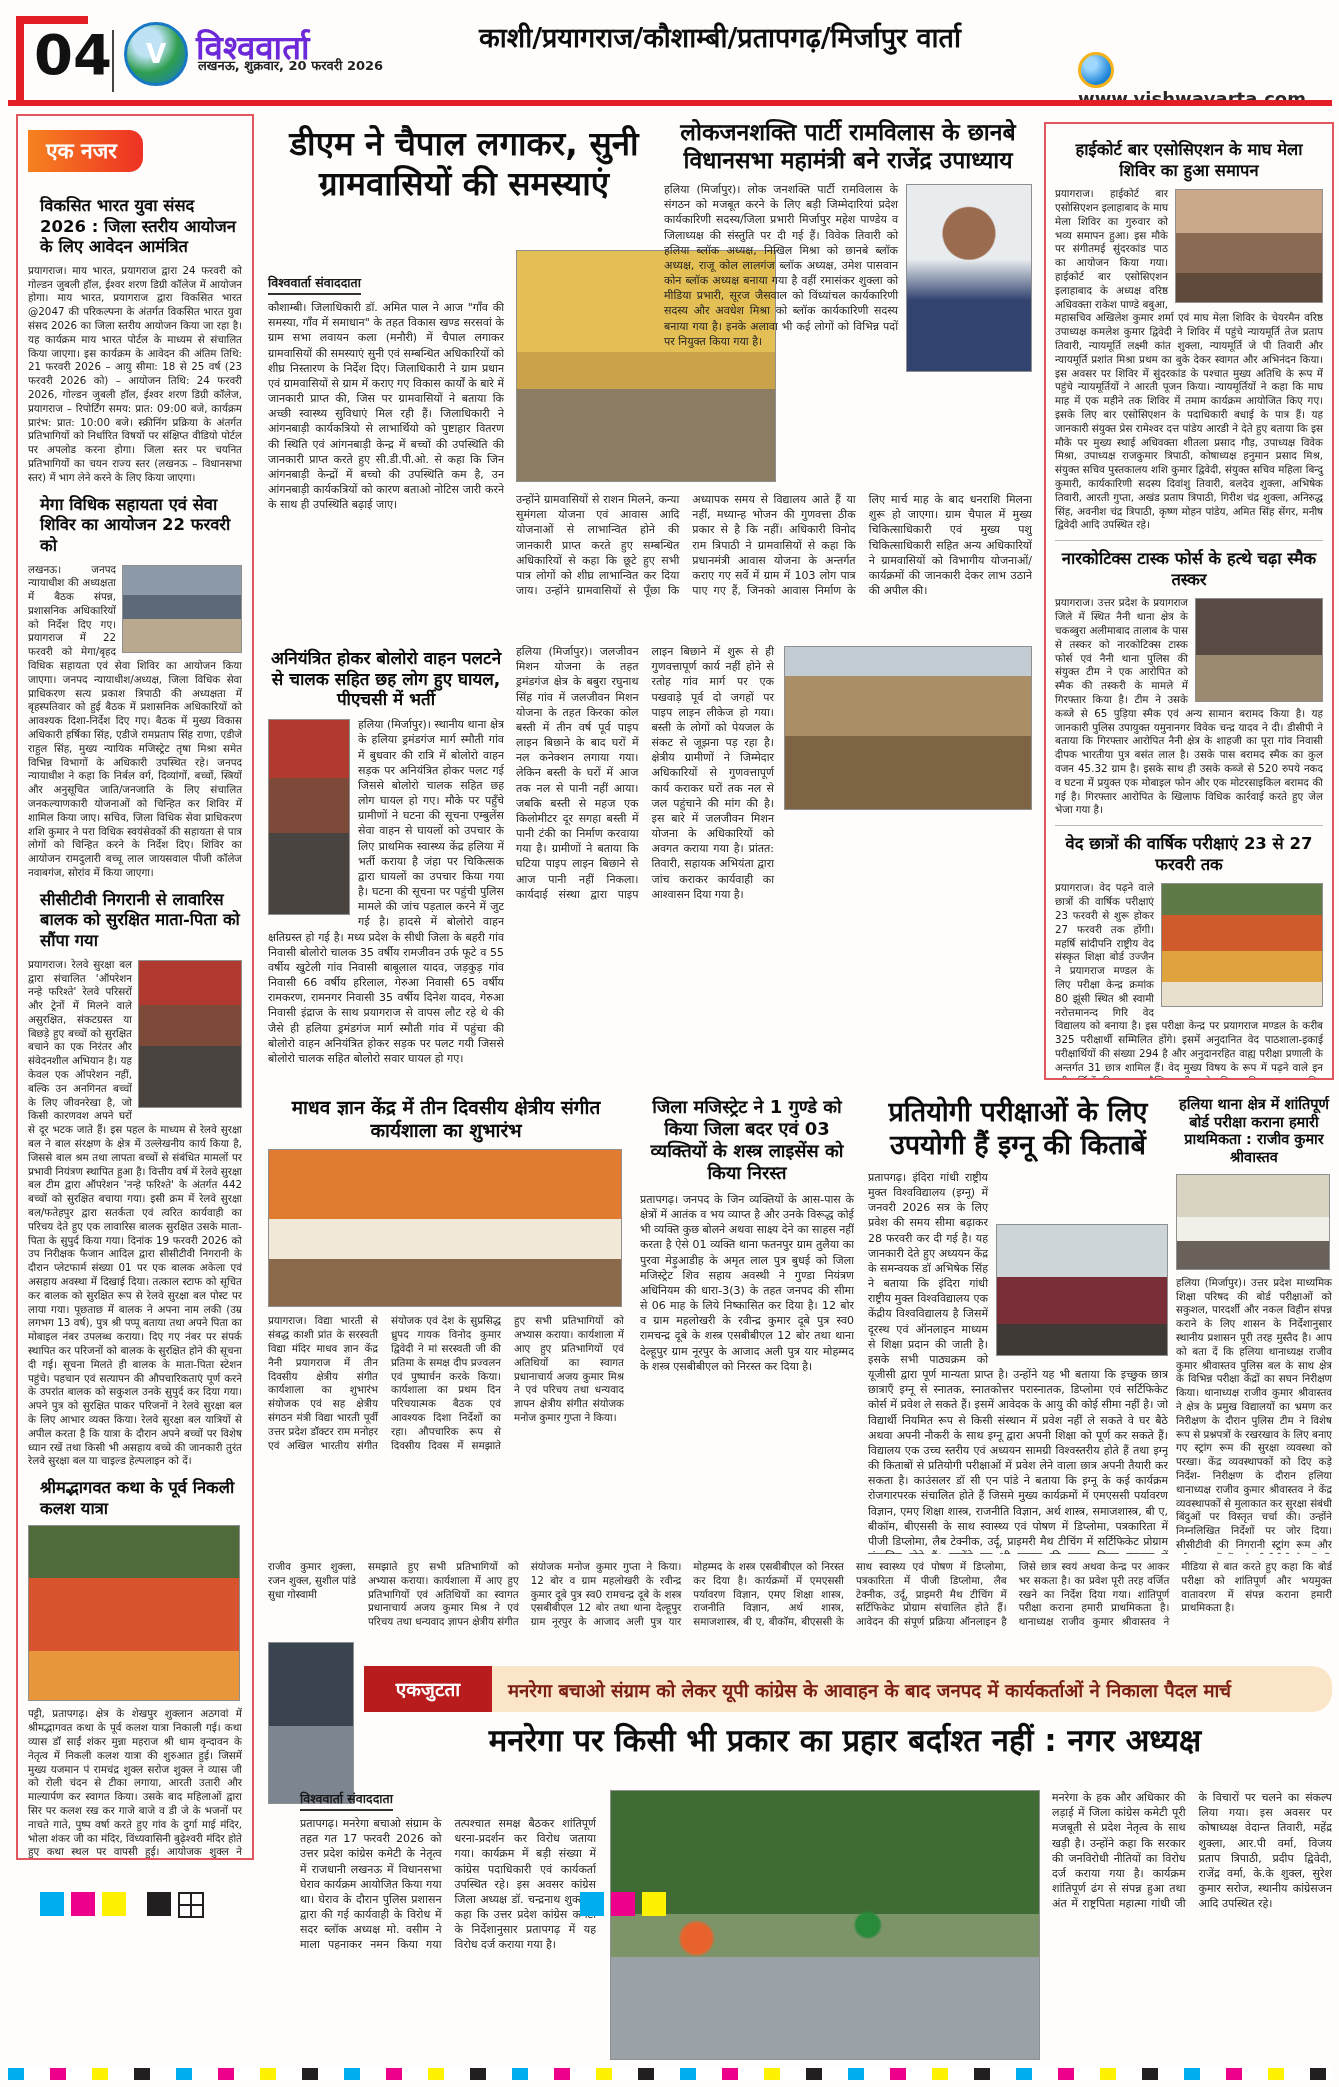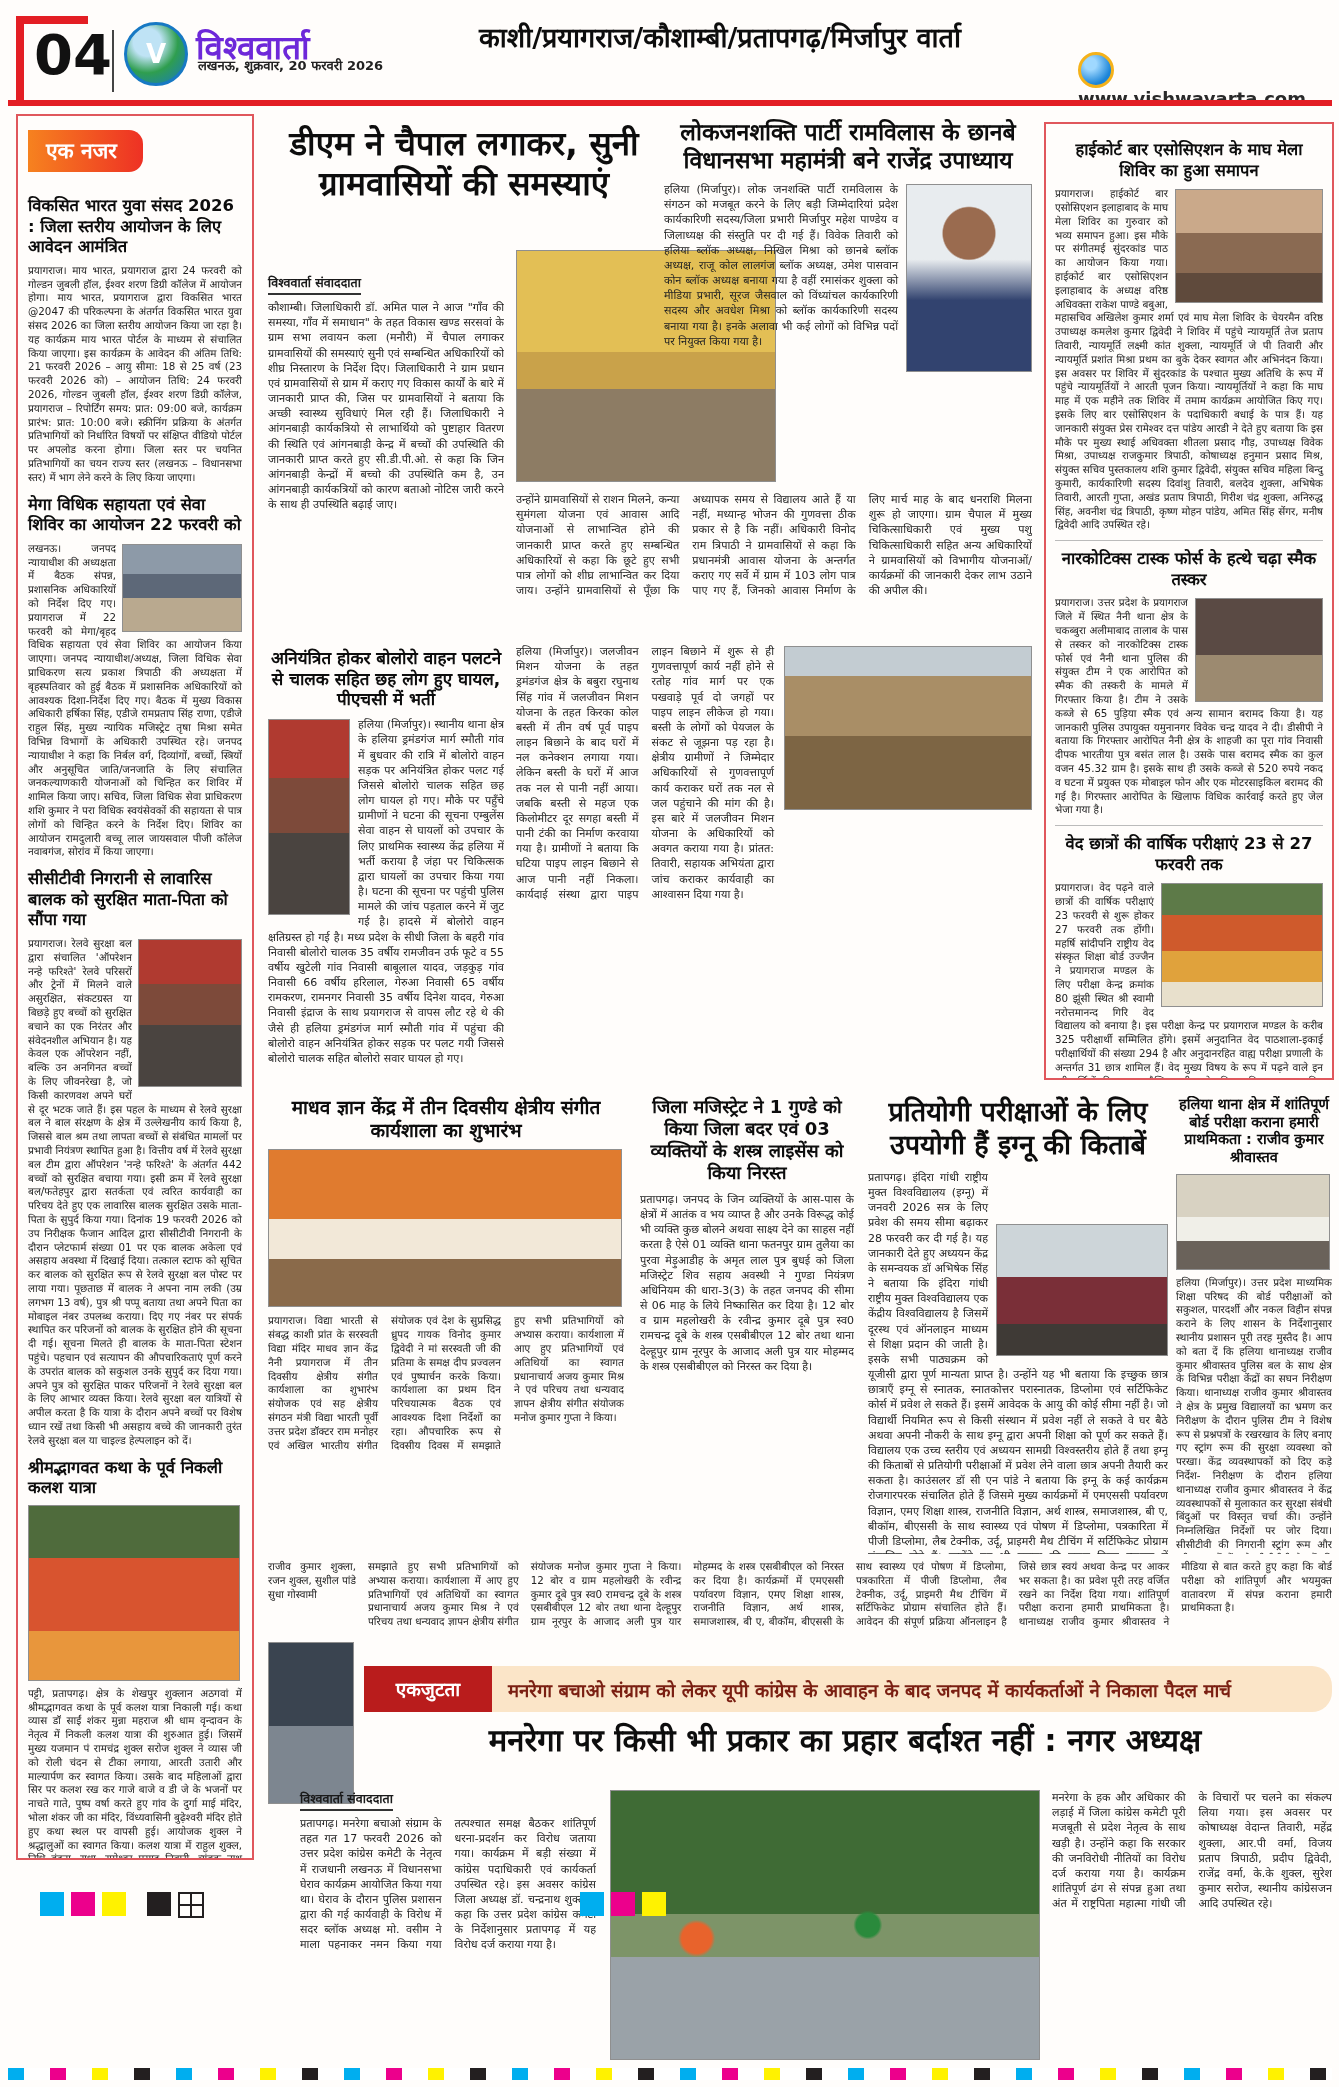--- a/index.html
+++ b/index.html
@@ -29,21 +29,21 @@
   .ph-ignou{background:linear-gradient(180deg,#cdd5d9 0 40%,#7a2f38 40% 76%,#3f3a36 76% 100%);}
   .ph-exam{background:linear-gradient(180deg,#d8d2c2 0 45%,#f0efe8 45% 70%,#6a625a 70% 100%);}
   .ph-march{background:radial-gradient(circle at 20% 55%,#e8632c 0 4%,rgba(0,0,0,0) 5%),
             radial-gradient(circle at 60% 50%,#2a8a3c 0 4%,rgba(0,0,0,0) 5%),
             linear-gradient(180deg,#3f6b35 0 46%,#7d9468 46% 62%,#9aa2a8 62% 100%);}
   .ph-screens{background:linear-gradient(180deg,#3a4450 0 52%,#7d8690 52% 100%);}
   .leftbox{left:16px;top:114px;width:238px;height:1746px;border:2px solid #e0575c;box-sizing:border-box;
            padding:14px 10px;overflow:hidden;background:#fffdfb;}
   .eknajar{display:inline-block;background:linear-gradient(90deg,#f6821f,#ee3124);color:#fff;
            font-weight:bold;font-size:21px;padding:6px 26px 8px 18px;border-radius:0 14px 14px 0;margin-bottom:14px;}
-  .lhead{font-weight:bold;font-size:16.5px;line-height:1.25;color:#0d0d0d;margin:10px 0 6px 0;}
+  .lhead{font-weight:bold;font-size:16.5px;line-height:1.25;color:#0d0d0d;margin:10px 0 6px 12px;}
   .rightbox{left:1044px;top:122px;width:290px;height:958px;border:2px solid #e0575c;box-sizing:border-box;
             padding:10px 9px;overflow:hidden;background:#fffdfb;}
   .rhead{font-weight:bold;font-size:16.5px;line-height:1.25;color:#0d0d0d;margin:6px 0 6px 0;text-align:center;}
   .redrule{background:#e31e24;}
   .badge{background:#b91c1c;color:#fff;font-weight:bold;font-size:19px;display:flex;align-items:center;justify-content:center;}
   .strip{background:#fbe5c8;color:#7a1f12;font-weight:bold;font-size:18.5px;display:flex;align-items:center;padding-left:16px;box-sizing:border-box;}
   .sq{display:inline-block;width:24px;height:24px;margin-right:7px;}
   .regmark{display:inline-block;width:22px;height:22px;border:2px solid #231f20;vertical-align:top;
            background:linear-gradient(#231f20 0 0) center/100% 2px no-repeat,
                       linear-gradient(#231f20 0 0) center/2px 100% no-repeat;}

